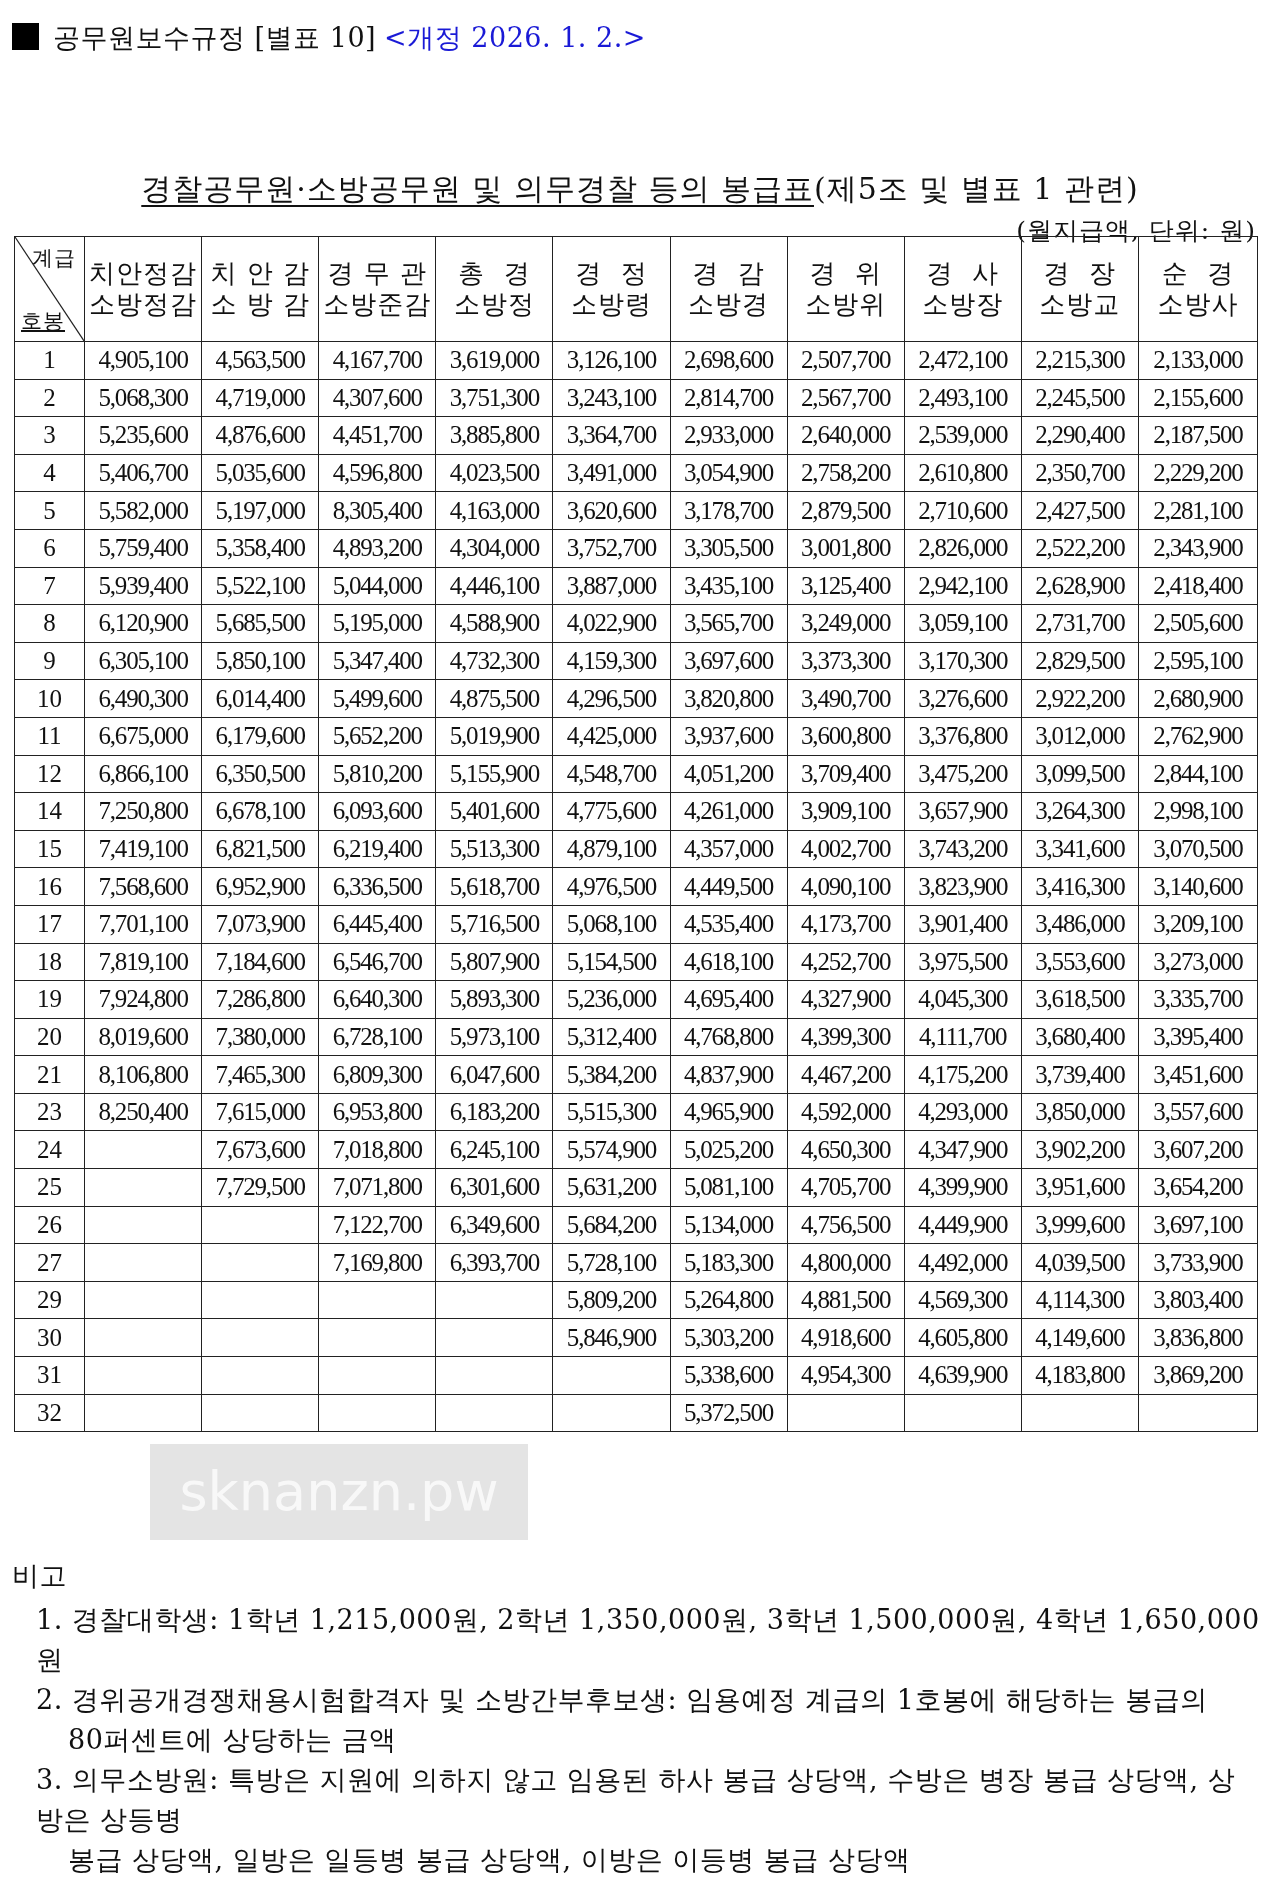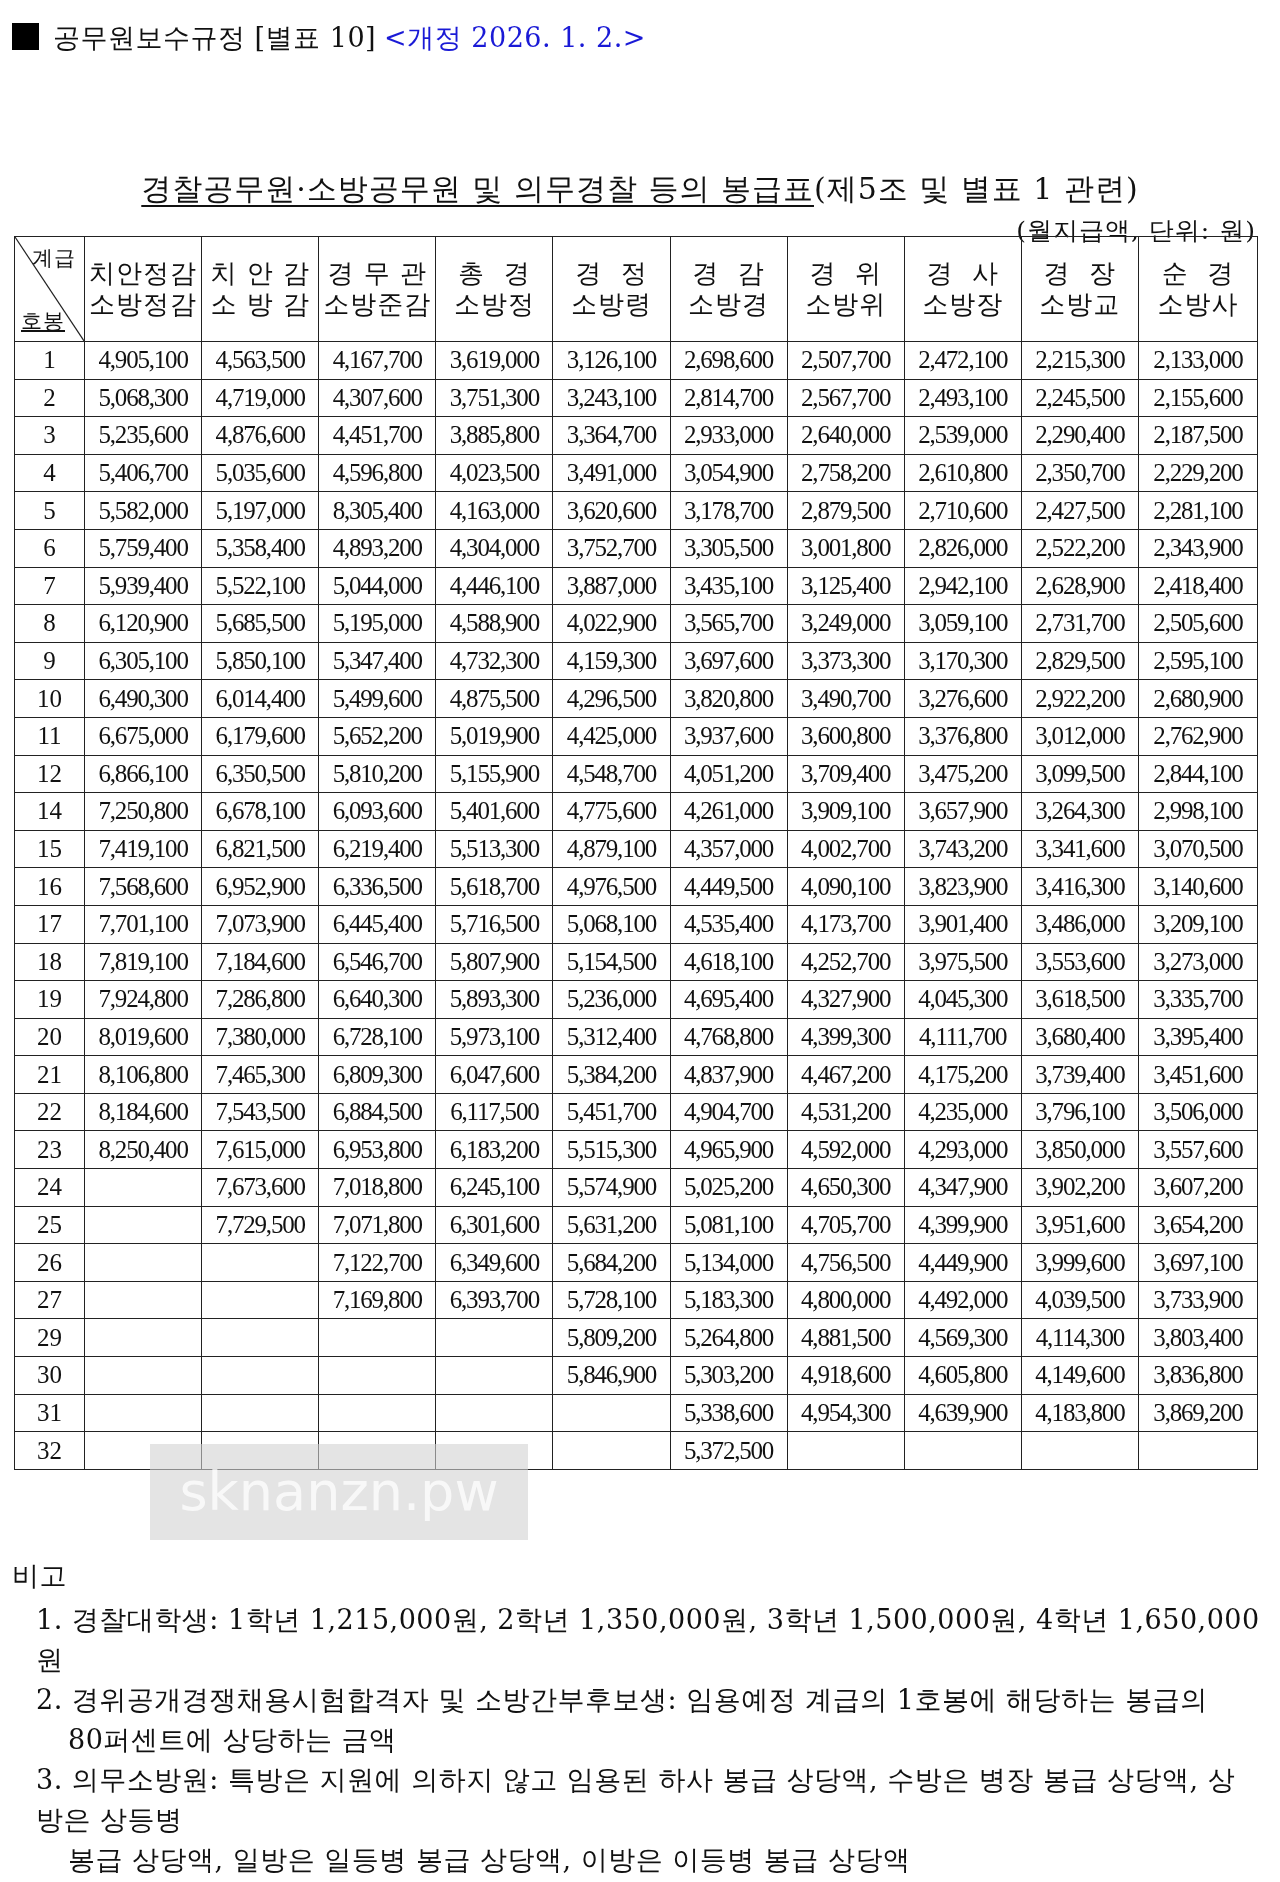--- a/index.html
+++ b/index.html
@@ -377,33 +377,20 @@
         <td>6,809,300</td>
         <td>6,047,600</td>
         <td>5,384,200</td>
         <td>4,837,900</td>
         <td>4,467,200</td>
         <td>4,175,200</td>
         <td>3,739,400</td>
         <td>3,451,600</td>
       </tr>
       <tr>
-        <td class="step">22</td>
-        <td>8,184,600</td>
-        <td>7,543,500</td>
-        <td>6,884,500</td>
-        <td>6,117,500</td>
-        <td>5,451,700</td>
-        <td>4,904,700</td>
-        <td>4,531,200</td>
-        <td>4,235,000</td>
-        <td>3,796,100</td>
-        <td>3,506,000</td>
-      </tr>
-      <tr>
         <td class="step">23</td>
         <td>8,250,400</td>
         <td>7,615,000</td>
         <td>6,953,800</td>
         <td>6,183,200</td>
         <td>5,515,300</td>
         <td>4,965,900</td>
         <td>4,592,000</td>
         <td>4,293,000</td>
         <td>3,850,000</td>

